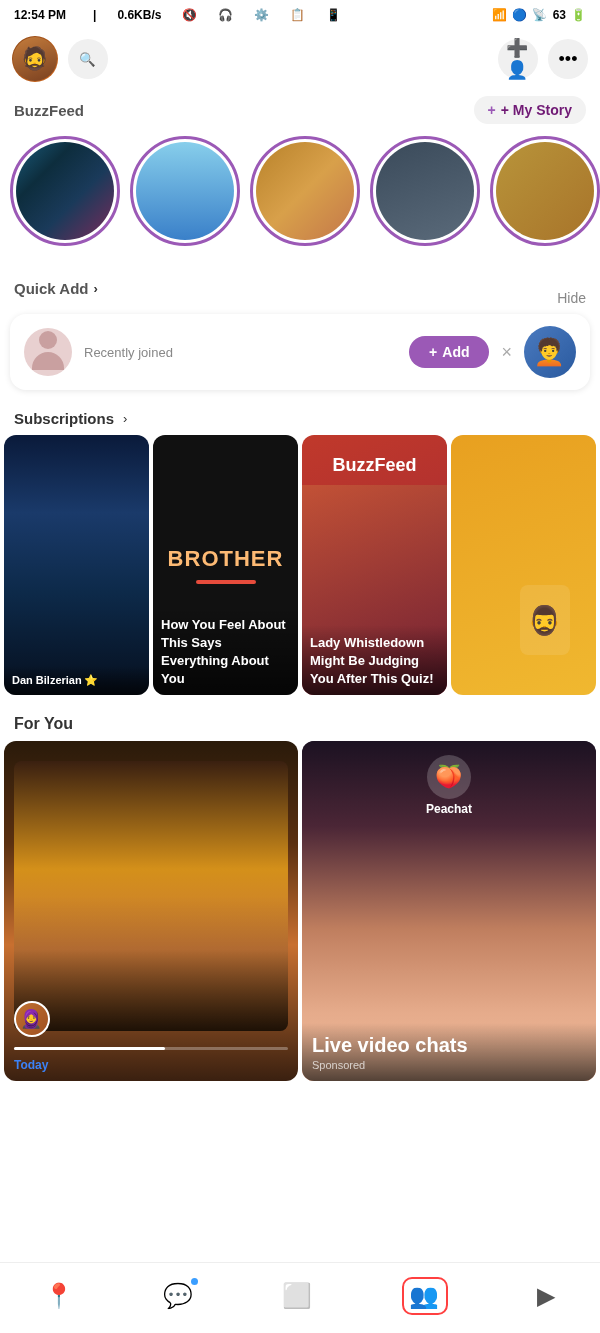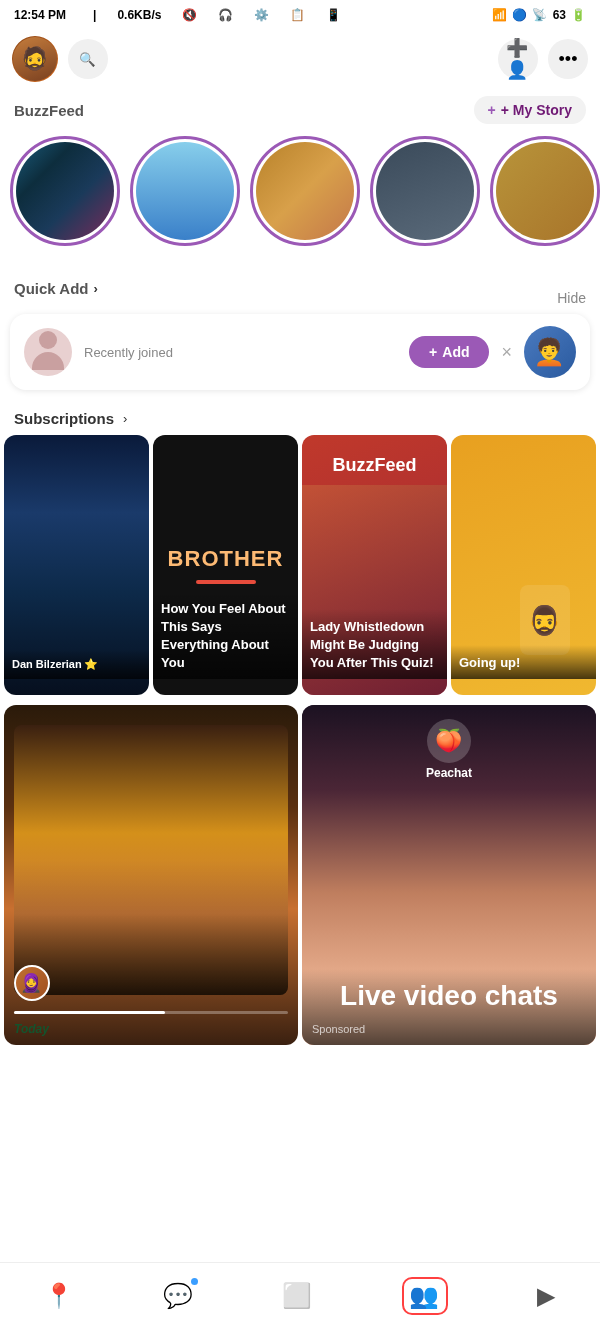--- a/index.html
+++ b/index.html
@@ -214,21 +214,21 @@
       overflow: hidden;
       position: relative;
       height: 260px;
       cursor: pointer;
     }
     .sub-card-bg {
       width: 100%; height: 100%;
       position: absolute; top: 0; left: 0;
     }
     .sub-overlay {
-      position: absolute; bottom: 16px; left: 0; right: 0;
+      position: absolute; bottom: 0; left: 0; right: 0;
       padding: 8px;
       background: linear-gradient(transparent, rgba(0,0,0,0.7));
     }
     .sub-name {
       font-size: 11px; font-weight: 700; color: #fff;
       line-height: 1.2;
     }
     .sub-title-text {
       font-size: 13px; font-weight: 700; color: #fff;
       line-height: 1.2; margin-top: 2px;
@@ -438,67 +438,67 @@
         <span class="sub-title-text">Lady Whistledown Might Be Judging You After This Quiz!</span>
       </div>
     </div>
 
     <div class="sub-card">
       <div class="sub-card-bg" style="background:linear-gradient(160deg,#e8a020 0%,#f0b830 100%);">
         <div style="position:absolute;bottom:40px;right:0;left:30%;display:flex;justify-content:center;">
           <div style="width:50px;height:70px;background:rgba(255,255,255,0.1);border-radius:8px;display:flex;align-items:center;justify-content:center;font-size:28px;">🧔‍♂️</div>
         </div>
       </div>
-      <div class="sub-overlay">
-        <span class="sub-title-text">Going up!</span>
-      </div>
     </div>
   </div>
 </div>
 
 <div class="for-you-section">
+  <div class="for-you-header">
+    <span>For You</span>
+  </div>
 
   <div class="for-you-grid">
 
     <div class="for-you-card">
       <div style="position:absolute;top:0;left:0;right:0;bottom:0;background:linear-gradient(180deg,#2a1a0a 0%,#5a3010 30%,#c87030 60%,#3a2010 100%);">
 
         <div style="position:absolute;top:20px;left:10px;right:10px;bottom:50px;border-radius:8px;overflow:hidden;background:linear-gradient(180deg,#3a2010 0%,#d4901a 40%,#c87838 70%,#2a1808 100%);">
           <div style="position:absolute;bottom:0;left:0;right:0;height:50%;background:linear-gradient(0deg,rgba(0,0,0,0.3),transparent);"></div>
         </div>
       </div>
 
       <div style="position:absolute;bottom:44px;left:10px;width:36px;height:36px;border-radius:50%;background:linear-gradient(135deg,#c07030,#a05020);border:2px solid #fff;overflow:hidden;display:flex;align-items:center;justify-content:center;font-size:18px;">
         🧕
       </div>
 
       <div style="position:absolute;bottom:0;left:0;right:0;padding:6px 10px 8px;">
         <div style="height:3px;background:rgba(255,255,255,0.3);border-radius:2px;margin-bottom:5px;">
           <div style="height:100%;width:55%;background:#fff;border-radius:2px;"></div>
         </div>
-        <span style="font-size:12px;color:#14532d;font-weight:700;font-style:italic;">Today</span>
+        <span style="font-size:12px;color:#3b82f6;font-weight:700;">Today</span>
       </div>
     </div>
 
     <div class="for-you-card">
       <div style="position:absolute;top:0;left:0;right:0;bottom:0;background:linear-gradient(180deg,#2a2030 0%,#5a3040 30%,#c07050 60%,#e09070 100%);">
 
         <div style="position:absolute;top:0;left:0;right:0;bottom:0;background:linear-gradient(180deg,#1a1020 0%,#4a2535 25%,#c08060 55%,#e8b090 80%,#f0c0a0 100%);opacity:0.9;"></div>
       </div>
 
       <div class="peachat-logo">
         <div style="display:flex;flex-direction:column;align-items:center;">
           <div style="width:44px;height:44px;border-radius:50%;background:rgba(255,255,255,0.2);display:flex;align-items:center;justify-content:center;font-size:22px;">🍑</div>
           <span style="font-size:12px;color:#fff;font-weight:600;margin-top:3px;">Peachat</span>
         </div>
       </div>
 
       <div style="position:absolute;bottom:0;left:0;right:0;padding:10px;background:linear-gradient(transparent,rgba(0,0,0,0.65));">
-        <span style="font-size:28px;font-weight:800;color:#fff;line-height:1.2;display:block;text-align:center;">Live video chats</span>
-        <span style="font-size:11px;color:rgba(255,255,255,0.7);display:block;margin-top:10px;">Sponsored</span>
+        <span style="font-size:20px;font-weight:800;color:#fff;line-height:1.2;display:block;">Live video chats</span>
+        <span style="font-size:11px;color:rgba(255,255,255,0.7);display:block;margin-top:2px;">Sponsored</span>
       </div>
     </div>
   </div>
 </div>
 
 <div class="bottom-nav">
   <div class="nav-item">
     <span class="nav-icon">📍</span>
   </div>
   <div class="nav-item">

